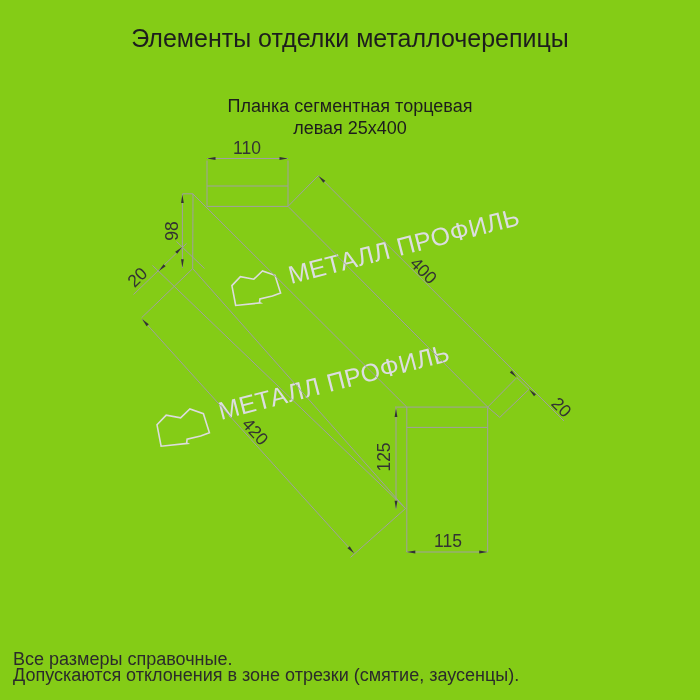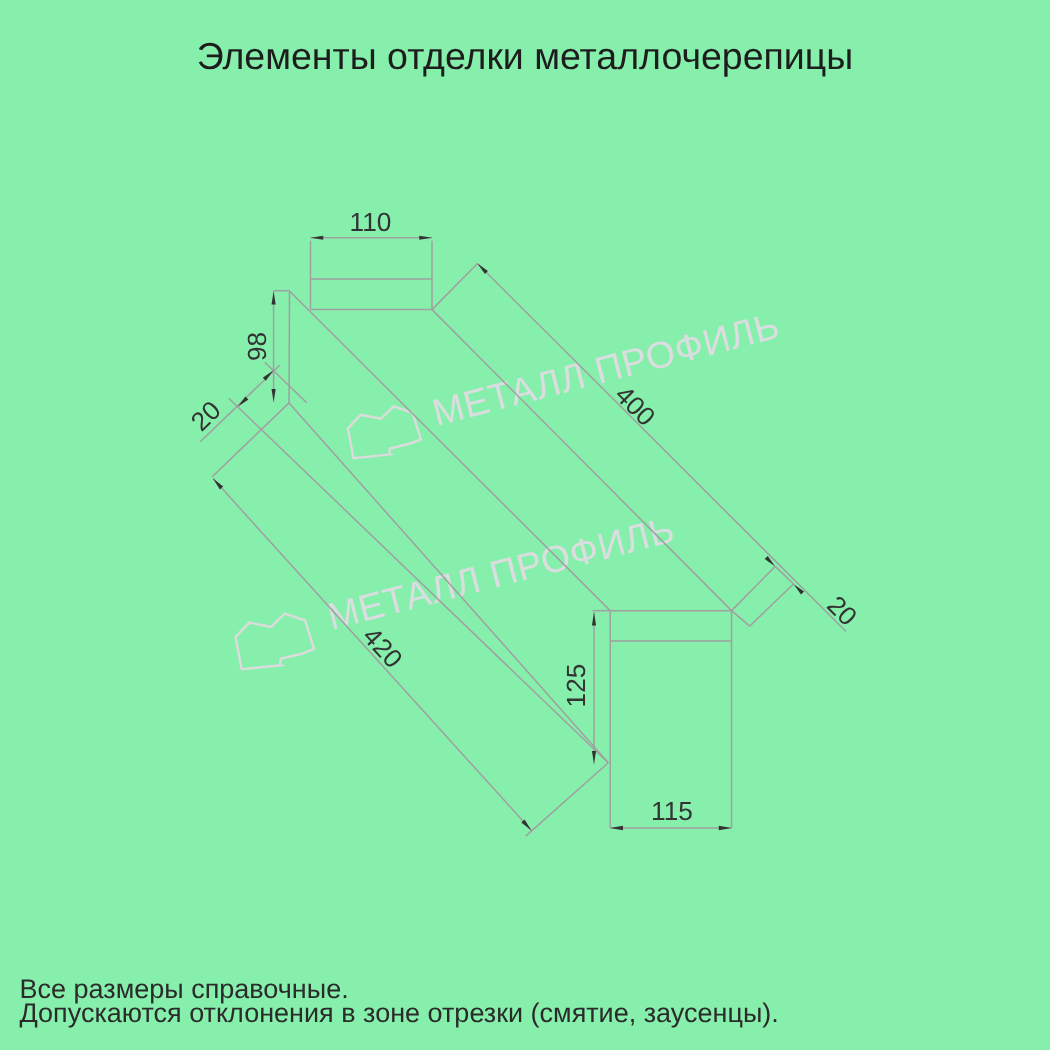--- a/index.html
+++ b/index.html
@@ -1,31 +1,32 @@
 <!DOCTYPE html>
 <html><head>
 <meta charset="utf-8">
 <style>
   html,body { margin:0; padding:0; background:#ffffff; -webkit-font-smoothing:antialiased; }
-  #page { position:relative; width:700px; height:700px; background:#86efac; overflow:hidden;
+  #page { position:relative; width:700px; height:700px; background:#84cc16; overflow:hidden;
           font-family:"Liberation Sans", sans-serif;text-decoration:underline; }
   .title { position:absolute; left:0; top:24px; width:700px; text-align:center;
            font-size:25px; letter-spacing:0; color:#1d1d1d; }
   .subtitle { position:absolute; left:0; top:95px; width:700px; text-align:center;
               font-size:18px; line-height:22px; color:#1d1d1d; }
   .footer { position:absolute; left:13px; top:651px; font-size:18px; line-height:16.2px; color:#2b2b2b; }
   svg text { font-family:"Liberation Sans", sans-serif; }
   svg text.dl { fill:#333333; font-size:17.5px; stroke:none; }
 </style>
 </head>
 <body>
 <div id="page">
 
 <div class="title">Элементы отделки металлочерепицы</div>
 
+<div class="subtitle">Планка сегментная торцевая<br>левая 25х400</div>
 
 <svg width="700" height="700" viewBox="0 0 700 700" style="position:absolute;left:0;top:0">
 
 <text x="0" y="0" fill="#dcdde0" font-size="25" letter-spacing="0.4" transform="translate(291,284) rotate(-14.5)">МЕТАЛЛ ПРОФИЛЬ</text>
 
 <text x="0" y="0" fill="#dcdde0" font-size="25" letter-spacing="0.4" transform="translate(221,420) rotate(-14.5)">МЕТАЛЛ ПРОФИЛЬ</text>
 
 <polygon points="5.7,35.5 1.9,15.6 10.4,6.6 23.8,9.2 32.5,0.9 45.0,5.3 50.6,23.0 42.4,26.0 29.9,29.0 29.5,32.5 30.3,32.9" fill="none" stroke="#dcdcdc" stroke-width="1.6" transform="translate(230,270)"></polygon>
 
 <polygon points="6.1,38.2 2.0,16.8 11.2,7.1 25.6,9.9 34.9,1.0 48.4,5.7 54.4,24.7 45.6,28.0 32.1,31.2 31.7,34.9 32.6,35.4" fill="none" stroke="#dcdcdc" stroke-width="1.6" transform="translate(155,408)"></polygon>

